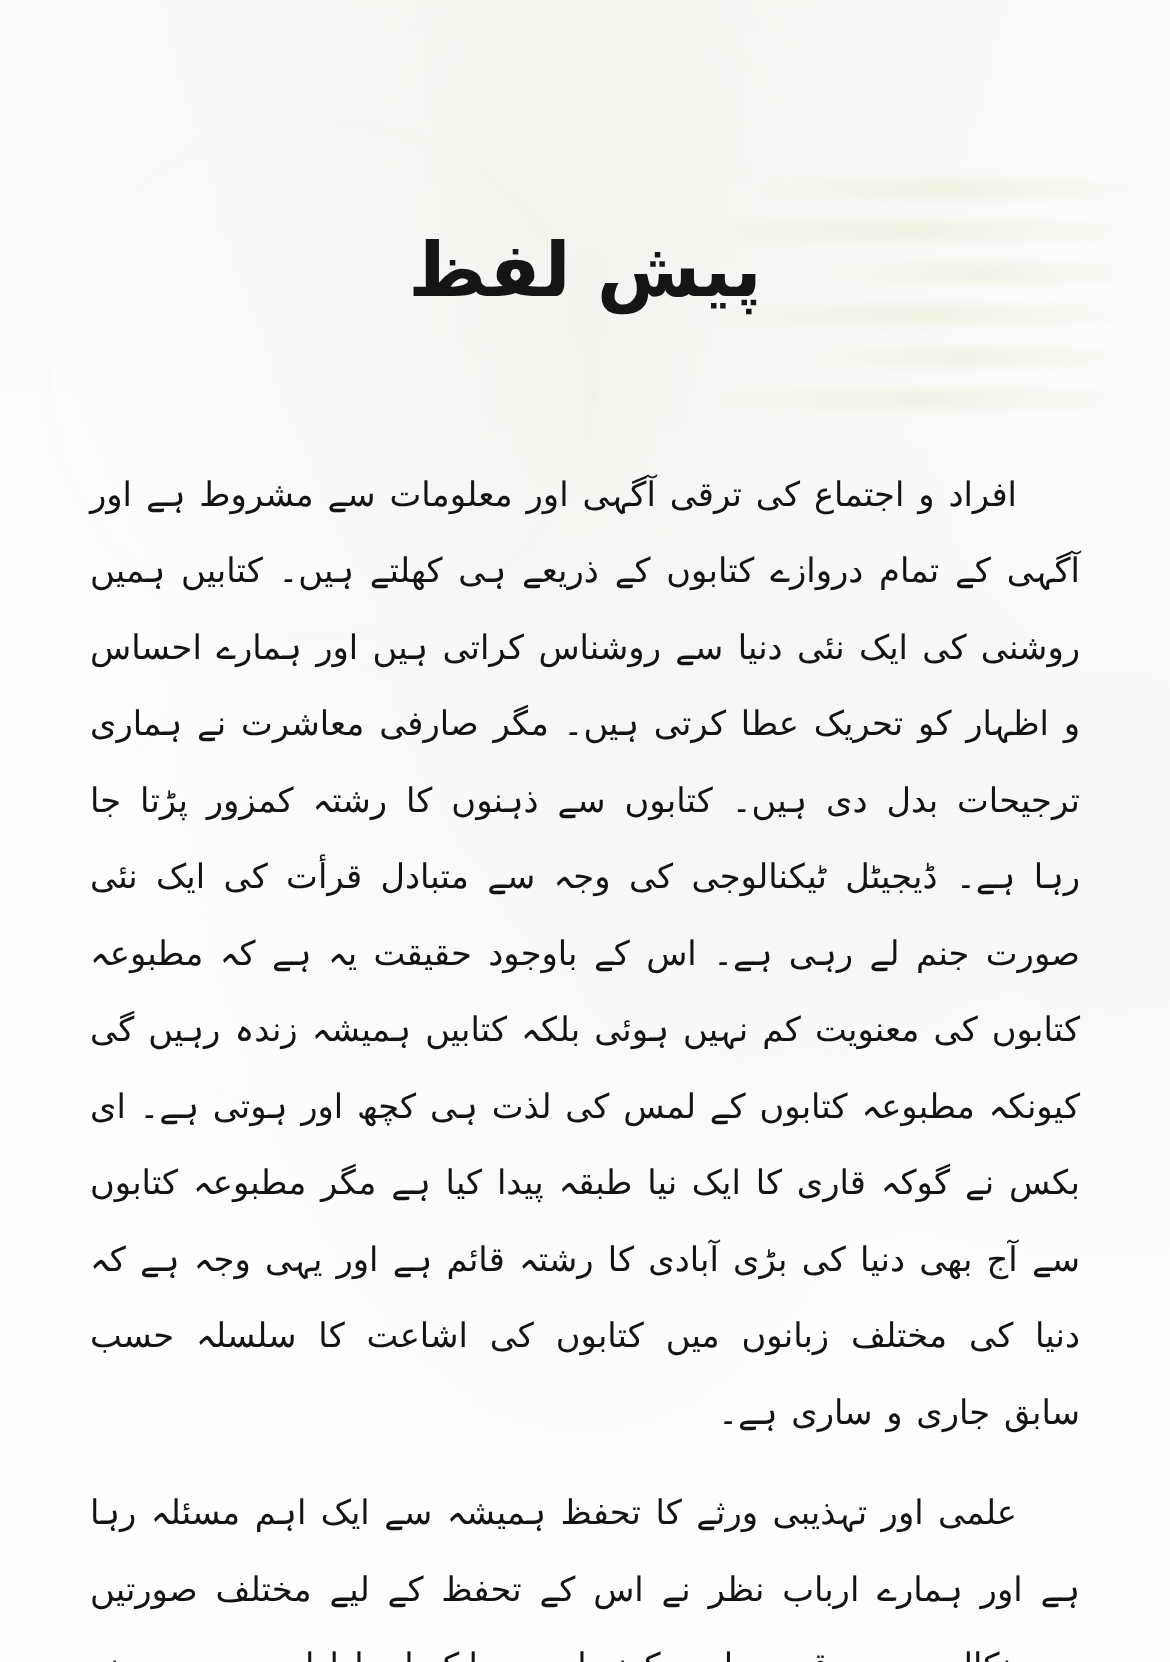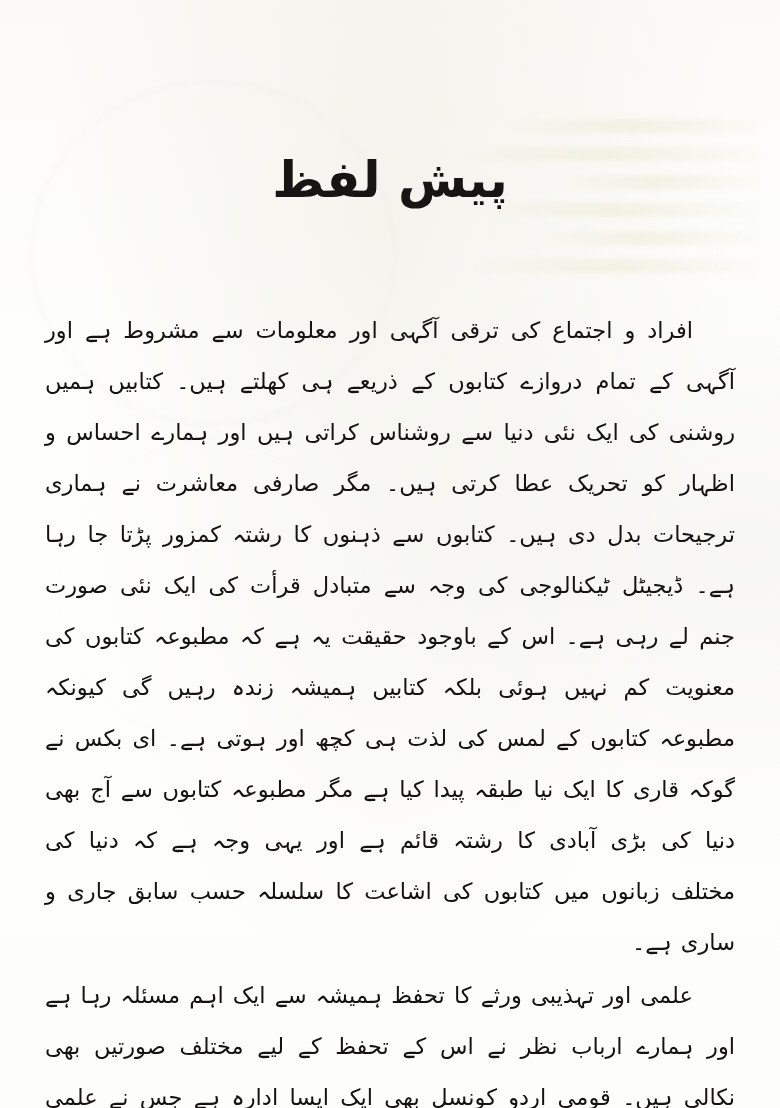--- a/index.html
+++ b/index.html
@@ -85,21 +85,21 @@
   .page-title {
     text-align: center;
     font-size: 50px;
     font-weight: bold;
     letter-spacing: 1px;
     color: #161514;
     margin: 0 0 92px 0;
     line-height: 1.3;
   }
   .body-para {
-    margin: 1px;
+    margin: 16px;
     font-size: 22.5px;
     line-height: 51px;
     text-align: justify;
     text-justify: inter-word;
     text-indent: 42px;
     word-spacing: 2px;
     color: #141312;
   }
   .body-para + .body-para {
     margin-top: 2px;

